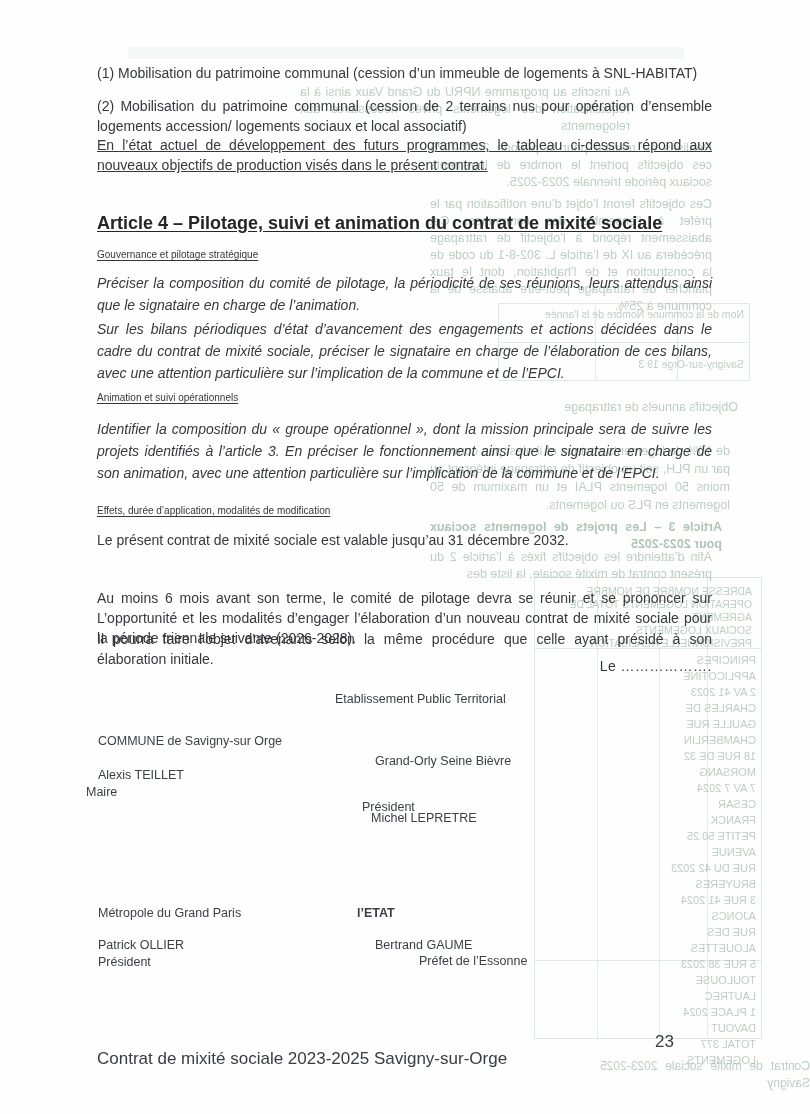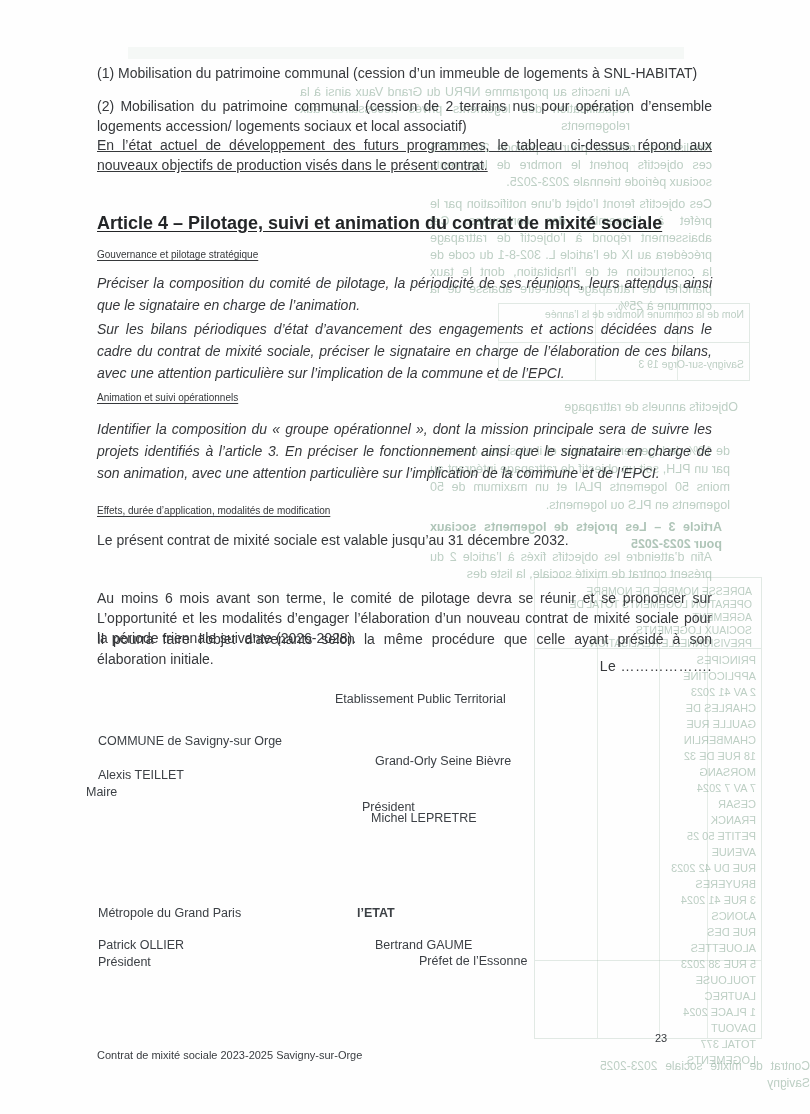--- a/index.html
+++ b/index.html
@@ -9,21 +9,21 @@
     font-family:"Liberation Sans", sans-serif; color:#36383b;
   }
   
   .t { position:absolute; left:97px; width:615px; font-size:14px; line-height:20px; }
   .j { text-align:justify; }
   .it { font-style:italic; line-height:22px; }
   .u { text-decoration:underline; text-underline-offset:2px; }
   .h { font-weight:bold; font-size:18px; color:#232527; }
   .sub { font-size:10px; }
   .sig { position:absolute; font-size:12.5px; line-height:17px; color:#3c4045; }
-  .ftr { position:absolute; font-size:11px; color:#393c40; }
+  .ftr { position:absolute; font-size:17px; color:#393c40; }
 
   #note1 { top:63px; }
   #note2 { top:96px; }
   #intro { top:135px;text-decoration:underline; }
   #art4   { top:212px; line-height:22px; }
   #sub-gov { top:243px; }
   #gov-p1 { top:272px; }
   #gov-p2 { top:318px; }
   #sub-anim { top:386px; }
   #anim-p1 { top:418px; }

